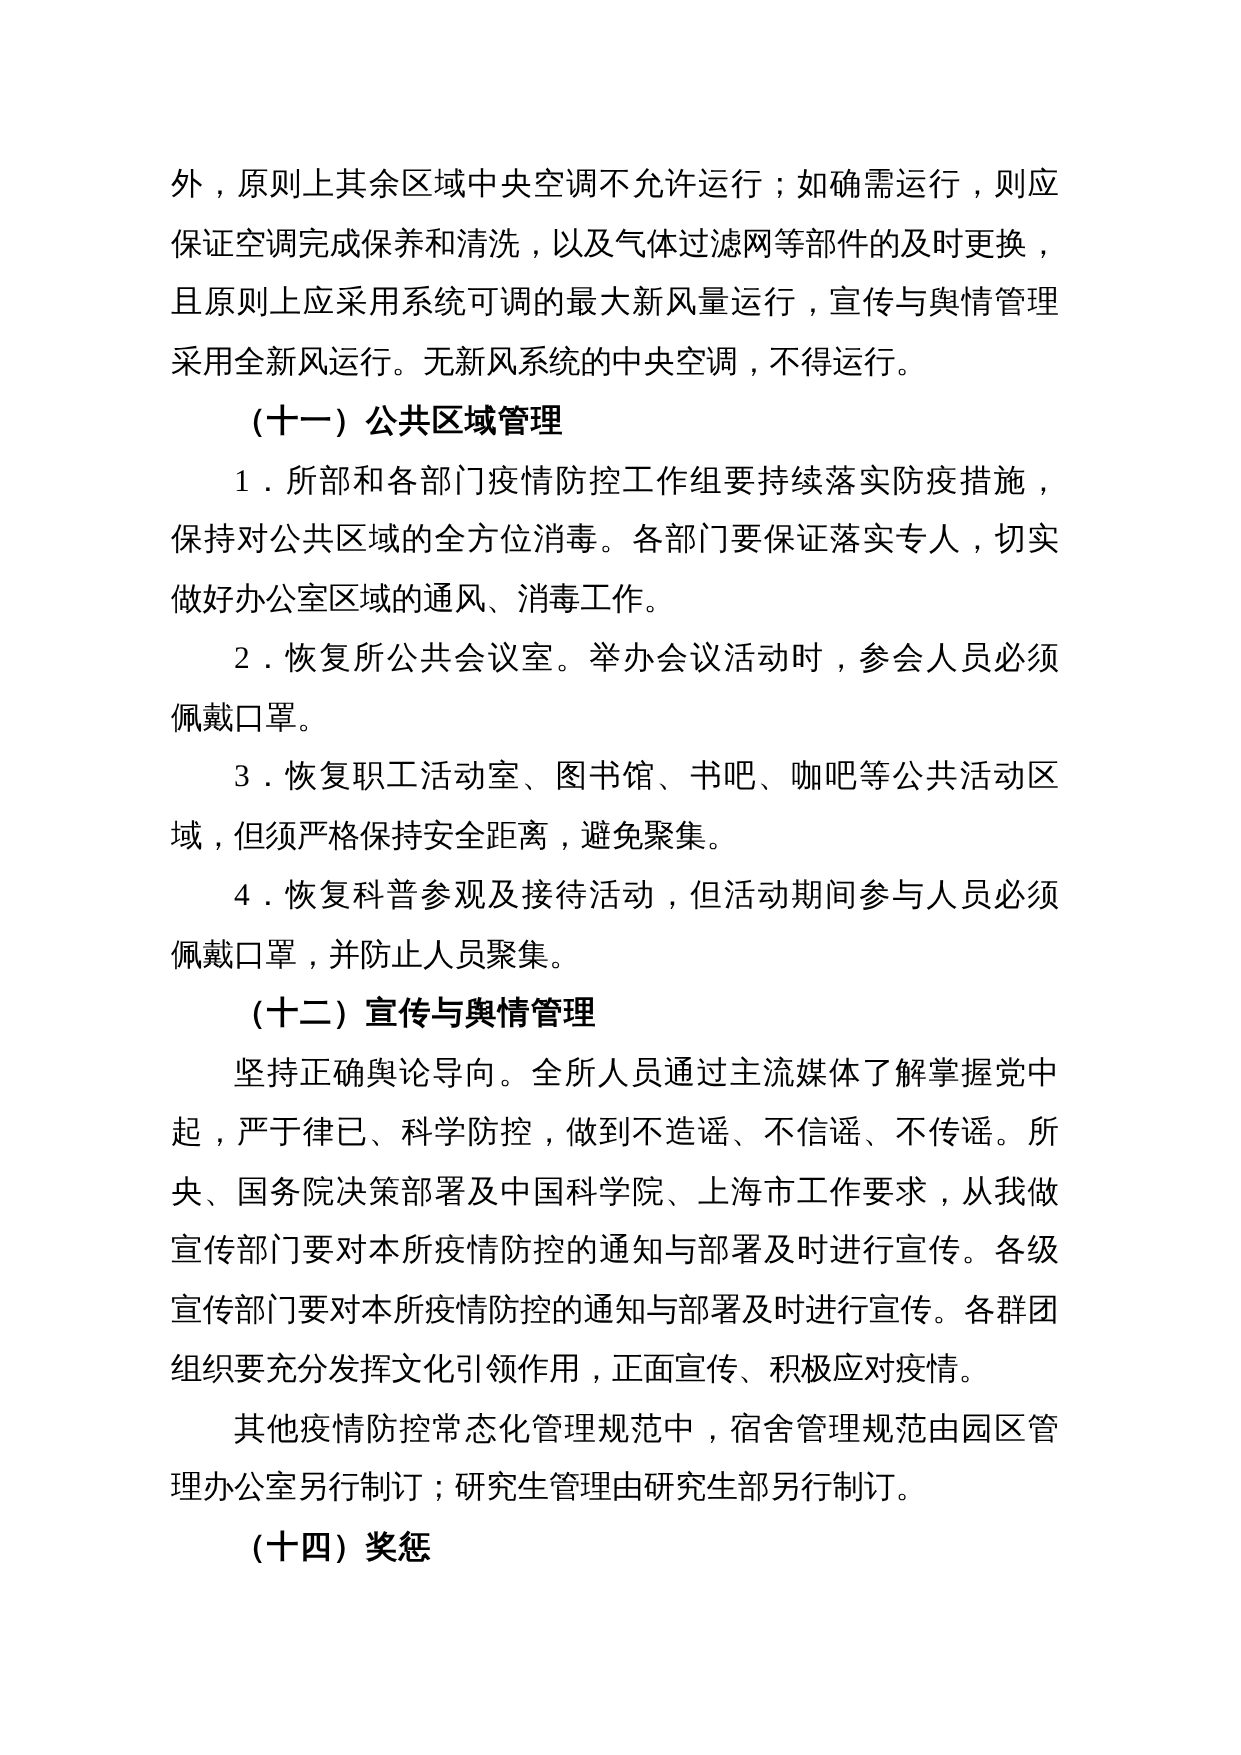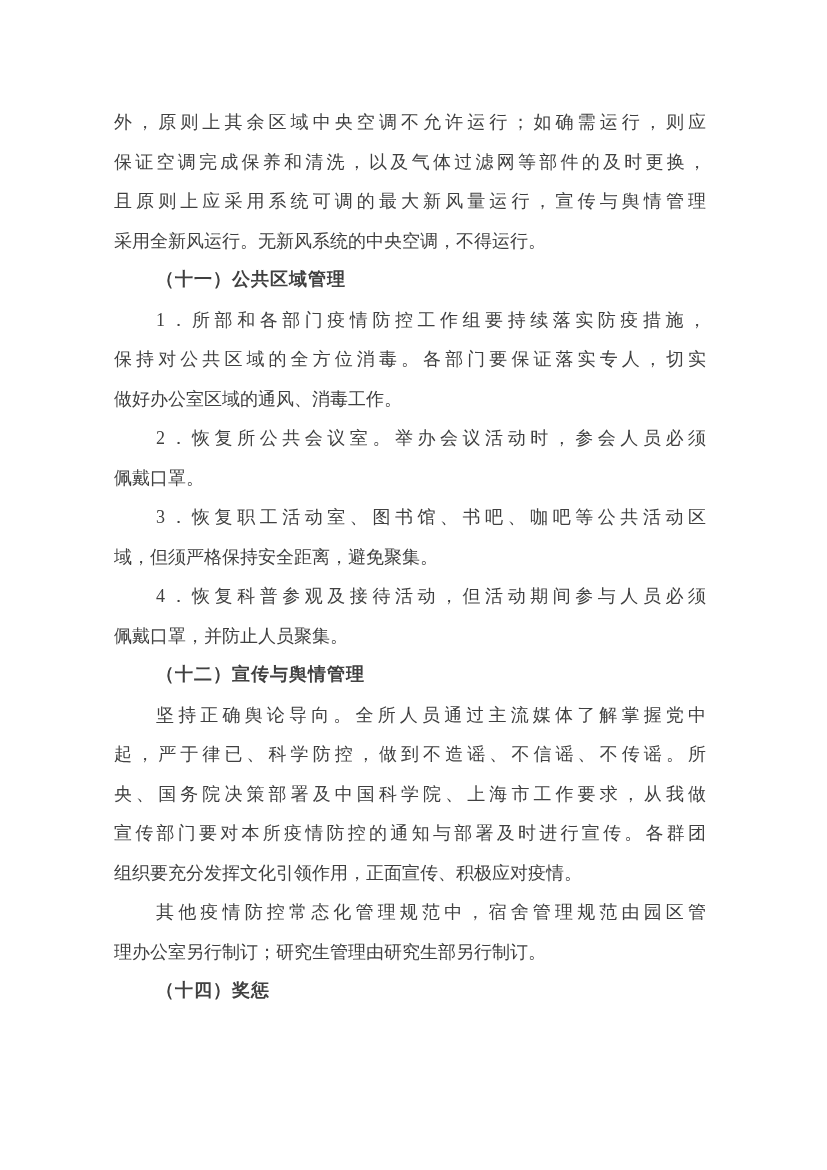--- a/index.html
+++ b/index.html
@@ -18,38 +18,38 @@
     background: #ffffff;
   }
   .content {
     position: absolute;
     left: 114px;
     top: 103px;
     width: 592px;
   }
   .line {
     font-family: "Liberation Serif", "DejaVu Serif", serif;
-    font-size: 18px;
+    font-size: 21px;
     line-height: 39.5px;
     height: 39.5px;
-    color: #404040;
+    color: #000000;
     white-space: nowrap;
     overflow: visible;
   }
   
   .line.fill {
     text-align: justify;
     text-align-last: justify;
   }
   
   .line.indent {
     text-indent: 42px;
   }
   .line.heading {
-    font-family: Liberation Mono, monospace;
+    font-family: Liberation Serif, serif;
     font-weight: bold;
     letter-spacing: 1px;
   }
 </style>
 </head>
 <body>
 
 <div class="page" style="background: rgb(255, 255, 255); color: rgb(31, 31, 31);">
   <div class="content" id="doc-content">
       <div class="line fill">外，原则上其余区域中央空调不允许运行；如确需运行，则应</div>
@@ -63,19 +63,20 @@
       <div class="line indent fill">2．恢复所公共会议室。举办会议活动时，参会人员必须</div>
       <div class="line">佩戴口罩。</div>
       <div class="line indent fill">3．恢复职工活动室、图书馆、书吧、咖吧等公共活动区</div>
       <div class="line">域，但须严格保持安全距离，避免聚集。</div>
       <div class="line indent fill">4．恢复科普参观及接待活动，但活动期间参与人员必须</div>
       <div class="line">佩戴口罩，并防止人员聚集。</div>
       <div class="line heading indent">（十二）宣传与舆情管理</div>
       <div class="line indent fill">坚持正确舆论导向。全所人员通过主流媒体了解掌握党中</div>
       <div class="line fill">起，严于律已、科学防控，做到不造谣、不信谣、不传谣。所</div>
       <div class="line fill">央、国务院决策部署及中国科学院、上海市工作要求，从我做</div>
+      <div class="line fill">宣传部门要对本所疫情防控的通知与部署及时进行宣传。各级</div>
       <div class="line fill">宣传部门要对本所疫情防控的通知与部署及时进行宣传。各群团</div>
       <div class="line">组织要充分发挥文化引领作用，正面宣传、积极应对疫情。</div>
       <div class="line indent fill">其他疫情防控常态化管理规范中，宿舍管理规范由园区管</div>
       <div class="line">理办公室另行制订；研究生管理由研究生部另行制订。</div>
       <div class="line heading indent">（十四）奖惩</div>
     </div>
 </div>
 
 </body></html>

